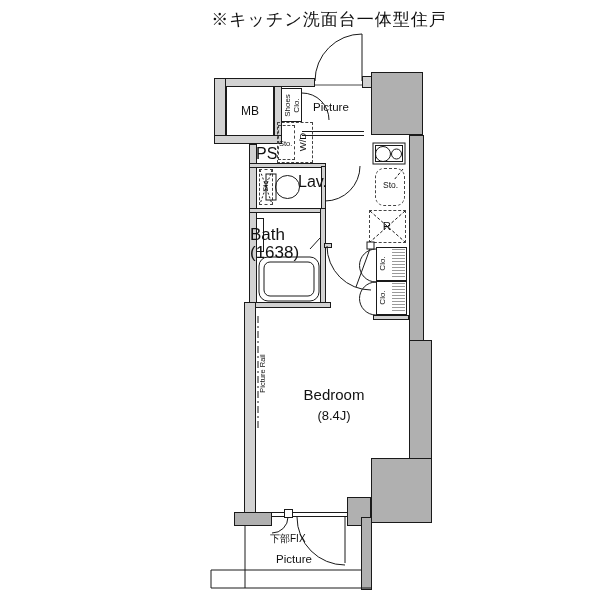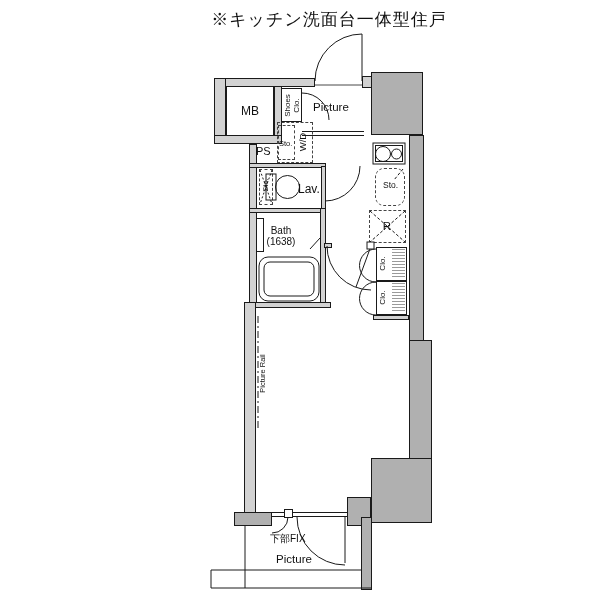--- a/index.html
+++ b/index.html
@@ -112,30 +112,34 @@
       <line x1="182" y1="570" x2="332" y2="570"></line>
       <line x1="182" y1="588" x2="343" y2="588"></line>
       <line x1="216" y1="526" x2="216" y2="588"></line>
       <line x1="182" y1="570" x2="182" y2="588"></line>
     </g>
   </svg>
 
   <div class="lbl ctr" style="left:197px;top:86px;width:48px;height:50px;font-size:12px">MB</div>
   <div class="lbl ctr rot wrap" style="left:245px;top:95px;width:37px;height:21px;font-size:8px">Shoes Clo.</div>
   <div class="lbl" style="left:284px;top:101px;font-size:11.5px">Picture</div>
-  <div class="lbl" style="left:227px;top:146px;font-size:11px">PS</div>
+  <div class="lbl" style="left:227px;top:146px;font-size:16px">PS</div>
   <div class="lbl" style="left:250px;top:140px;font-size:7.5px">Sto.</div>
   <div class="lbl ctr rot" style="left:262px;top:134px;width:24px;height:16px;font-size:9.5px">W/D</div>
   <div class="lbl ctr rot" style="left:227px;top:179px;width:20px;height:12px;font-size:7.5px">Sto.</div>
-  <div class="lbl" style="left:269px;top:183px;font-size:12px">Lav.</div>
-  <div class="lbl" style="left:221px;top:226px;width:62px;text-align:center;font-size:10px;white-space:normal">
+  <div class="lbl" style="left:269px;top:174px;font-size:16px">Lav.</div>
+  <div class="lbl" style="left:221px;top:226px;width:62px;text-align:left;font-size:17px;white-space:normal">
     <span>Bath</span><br>
     <span>(1638)</span>
   </div>
   <div class="lbl" style="left:354px;top:181px;font-size:8.5px">Sto.</div>
   <div class="lbl ctr" style="left:349px;top:218px;width:18px;height:16px;font-size:11.5px">R</div>
   <div class="lbl ctr rot" style="left:344px;top:258px;width:20px;height:11px;font-size:8px">Clo.</div>
   <div class="lbl ctr rot" style="left:344px;top:292px;width:20px;height:11px;font-size:8px">Clo.</div>
   <div class="lbl ctr rot" style="left:208px;top:368px;width:50px;height:11px;font-size:7.5px">Picture Rail</div>
+  <div class="lbl" style="left:240px;top:385px;width:130px;text-align:center;font-size:15px;white-space:normal;line-height:1.3">
+    <span>Bedroom</span><br>
+    <span style="font-size:13px">(8.4J)</span>
+  </div>
   <div class="lbl" style="left:241px;top:534px;font-size:10px">下部FIX</div>
   <div class="lbl" style="left:235px;top:553px;width:60px;text-align:center;font-size:11.5px">Picture</div>
 
 </div>
 
 </body></html>

